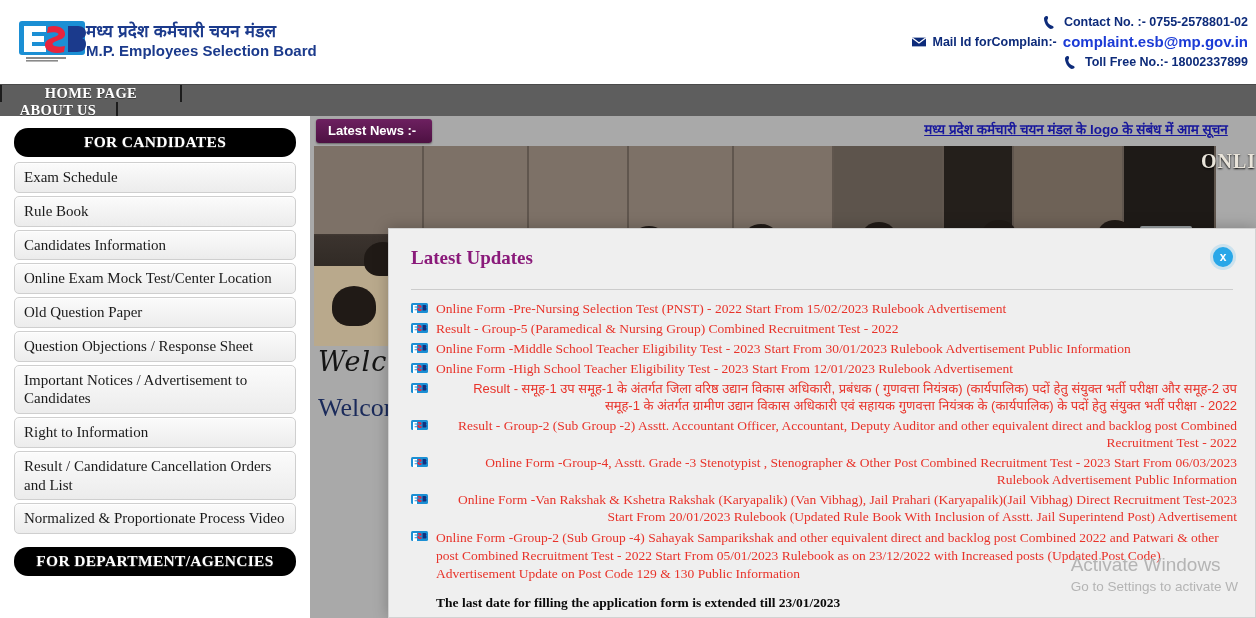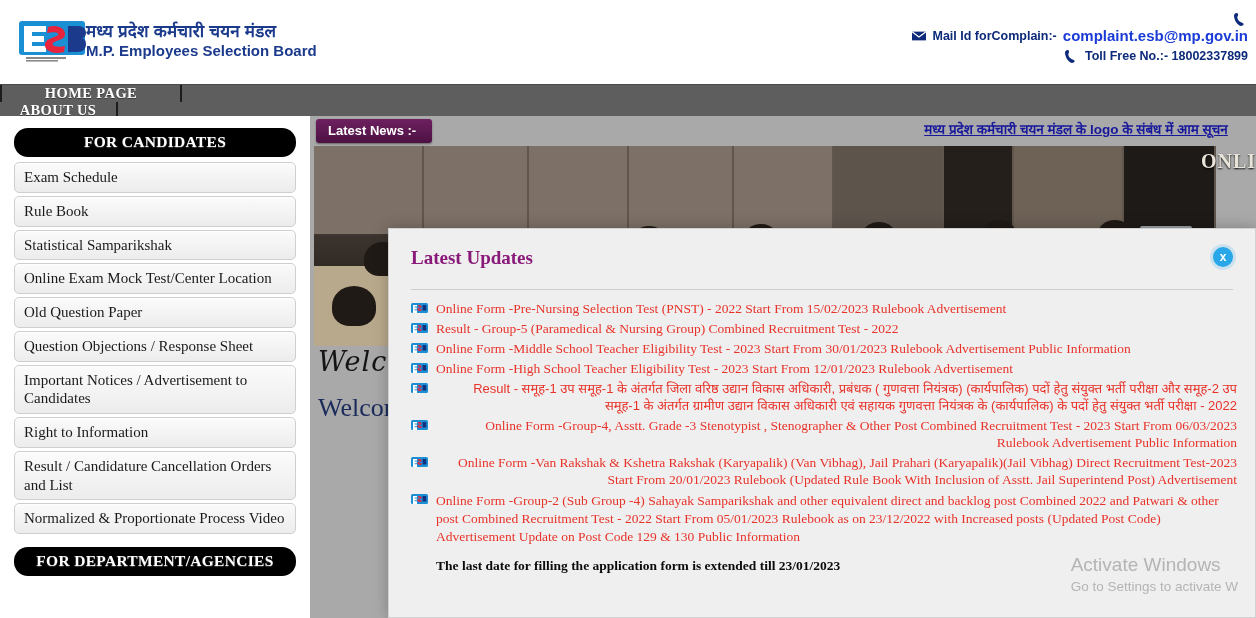--- a/index.html
+++ b/index.html
@@ -194,20 +194,21 @@
       <div class="logo-hi">मध्य प्रदेश कर्मचारी चयन मंडल</div>
       <div class="logo-en">M.P. Employees Selection Board</div>
     </span>
   </div>
 
   <div class="contact-block">
     <div class="contact-row">
       <svg class="ci" viewBox="0 0 16 16">
           <path d="M3 1c2 0 2 3 1 4c-1 1 1 5 3 6c1 1 4 1 4 3c0 1-2 2-3 2C5 16 0 10 0 4c0-1 1-3 3-3z" fill="#0d2b7a"></path>
         </svg>
+      <span>Contact No. :- 0755-2578801-02</span>
     </div>
     <div class="contact-row">
       <svg class="ci" viewBox="0 0 16 16">
           <path d="M0 3h16v10H0z" fill="#0d2b7a"></path>
           <path d="M0 3l8 6 8-6" fill="none" stroke="#fff" stroke-width="1.4"></path>
         </svg>
       <span>Mail Id forComplain:-</span>
       <span class="mailid">complaint.esb@mp.gov.in</span>
     </div>
     <div class="contact-row">
@@ -229,21 +230,21 @@
   <div class="nav-item" style="width:124px">RESULTS</div>
   <div class="nav-item" style="width:120px">CONTACT</div>
 </div>
 
 <div class="page">
 
   <div class="sidebar">
     <div class="panel-title">FOR CANDIDATES</div>
     <div class="side-link">Exam Schedule</div>
     <div class="side-link">Rule Book</div>
-    <div class="side-link">Statistical Samparikshak</div>
+    <div class="side-link">Candidates Information</div>
     <div class="side-link">Online Exam Mock Test/Center Location</div>
     <div class="side-link">Old Question Paper</div>
     <div class="side-link">Question Objections / Response Sheet</div>
     <div class="side-link">Important Notices / Advertisement to Candidates</div>
     <div class="side-link">Right to Information</div>
     <div class="side-link">Result / Candidature Cancellation Orders and List</div>
     <div class="side-link">Normalized &amp; Proportionate Process Video</div>
     <div class="panel-title panel-title-2">FOR DEPARTMENT/AGENCIES</div>
   </div>
 
@@ -347,20 +348,29 @@
     <div class="upd-item">
       <svg class="upd-ico" width="17" height="10" viewBox="0 0 17 10">
           <rect width="17" height="10" rx="1.5" fill="#1b8fd4"></rect>
           <path d="M2 2h4v1.6H3.6v1H5.8v1.6H3.6v1H6V10H2z" fill="#fff"></path>
           <path d="M7 2.2c2-.8 3.8.2 3.6 1.6c-.2 1.2-2 1.1-2.4 1.7c-.3.5.7 1 2.4.6l-.2 1.6c-2.5.7-4.2-.4-4-1.7c.2-1.3 2.1-1.2 2.5-1.9c.3-.5-.7-.9-2.2-.4z" fill="#e8243c"></path>
           <path d="M11.6 2h2.2c1 0 1.6.6 1.6 1.5c0 .7-.4 1-.8 1.1c.6.2.9.6.9 1.3c0 1-.6 1.6-1.8 1.6h-2.1z" fill="#12307e"></path>
         </svg>
       <span class="upd-text hi">Result - समूह-1 उप समूह-1 के अंतर्गत जिला वरिष्ठ उद्यान विकास अधिकारी, प्रबंधक ( गुणवत्ता नियंत्रक) (कार्यपालिक) पदों हेतु संयुक्त भर्ती परीक्षा और समूह-2 उप समूह-1 के अंतर्गत ग्रामीण उद्यान विकास अधिकारी एवं सहायक गुणवत्ता नियंत्रक के (कार्यपालिक) के पदों हेतु संयुक्त भर्ती परीक्षा - 2022</span>
     </div>
 
+    <div class="upd-item">
+      <svg class="upd-ico" width="17" height="10" viewBox="0 0 17 10">
+          <rect width="17" height="10" rx="1.5" fill="#1b8fd4"></rect>
+          <path d="M2 2h4v1.6H3.6v1H5.8v1.6H3.6v1H6V10H2z" fill="#fff"></path>
+          <path d="M7 2.2c2-.8 3.8.2 3.6 1.6c-.2 1.2-2 1.1-2.4 1.7c-.3.5.7 1 2.4.6l-.2 1.6c-2.5.7-4.2-.4-4-1.7c.2-1.3 2.1-1.2 2.5-1.9c.3-.5-.7-.9-2.2-.4z" fill="#e8243c"></path>
+          <path d="M11.6 2h2.2c1 0 1.6.6 1.6 1.5c0 .7-.4 1-.8 1.1c.6.2.9.6.9 1.3c0 1-.6 1.6-1.8 1.6h-2.1z" fill="#12307e"></path>
+        </svg>
+      <span class="upd-text">Result - Group-2 (Sub Group -2) Asstt. Accountant Officer, Accountant, Deputy Auditor and other equivalent direct and backlog post Combined Recruitment Test - 2022</span>
+    </div>
 
     <div class="upd-item">
       <svg class="upd-ico" width="17" height="10" viewBox="0 0 17 10">
           <rect width="17" height="10" rx="1.5" fill="#1b8fd4"></rect>
           <path d="M2 2h4v1.6H3.6v1H5.8v1.6H3.6v1H6V10H2z" fill="#fff"></path>
           <path d="M7 2.2c2-.8 3.8.2 3.6 1.6c-.2 1.2-2 1.1-2.4 1.7c-.3.5.7 1 2.4.6l-.2 1.6c-2.5.7-4.2-.4-4-1.7c.2-1.3 2.1-1.2 2.5-1.9c.3-.5-.7-.9-2.2-.4z" fill="#e8243c"></path>
           <path d="M11.6 2h2.2c1 0 1.6.6 1.6 1.5c0 .7-.4 1-.8 1.1c.6.2.9.6.9 1.3c0 1-.6 1.6-1.8 1.6h-2.1z" fill="#12307e"></path>
         </svg>
       <span class="upd-text">Online Form -Group-4, Asstt. Grade -3 Stenotypist , Stenographer &amp; Other Post Combined Recruitment Test - 2023 Start From 06/03/2023      Rulebook      Advertisement      Public Information</span>
     </div>

